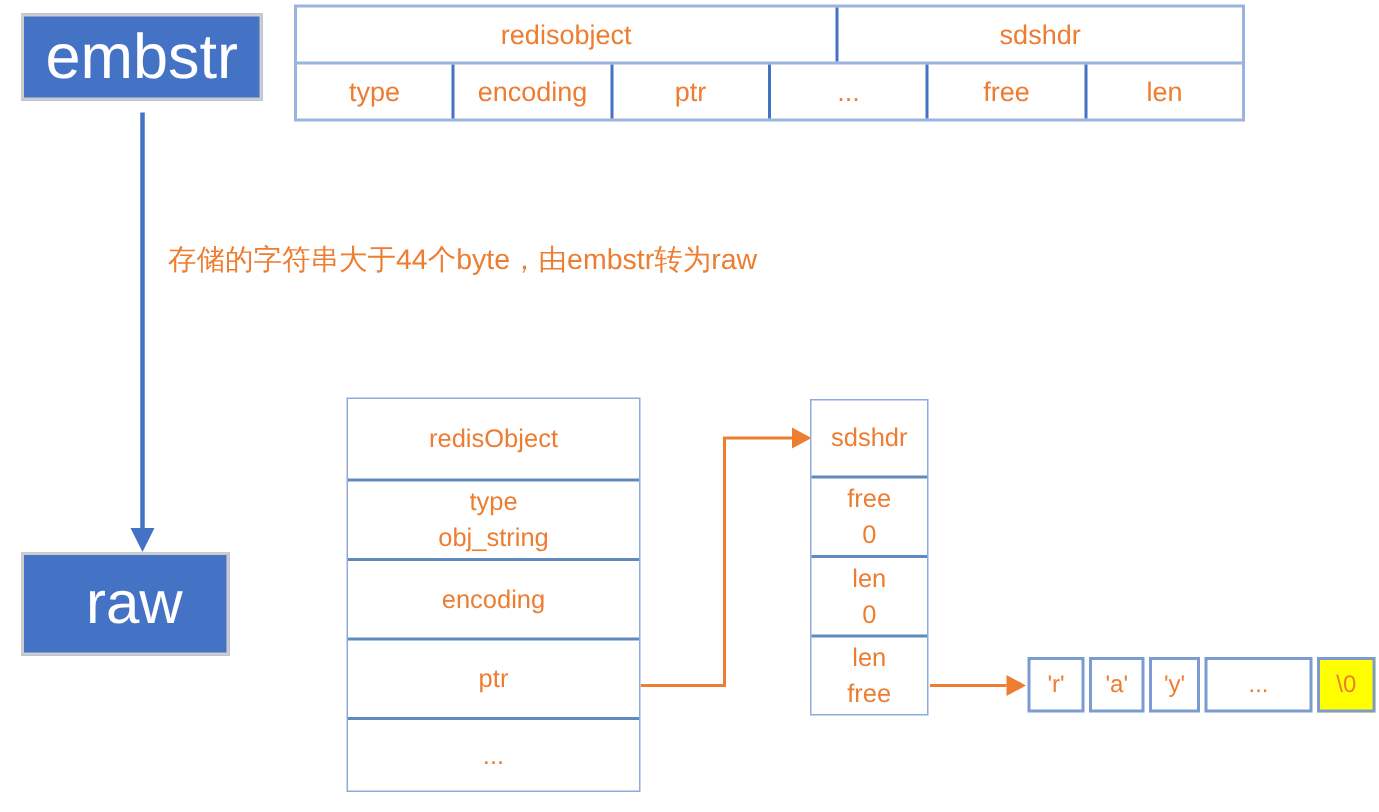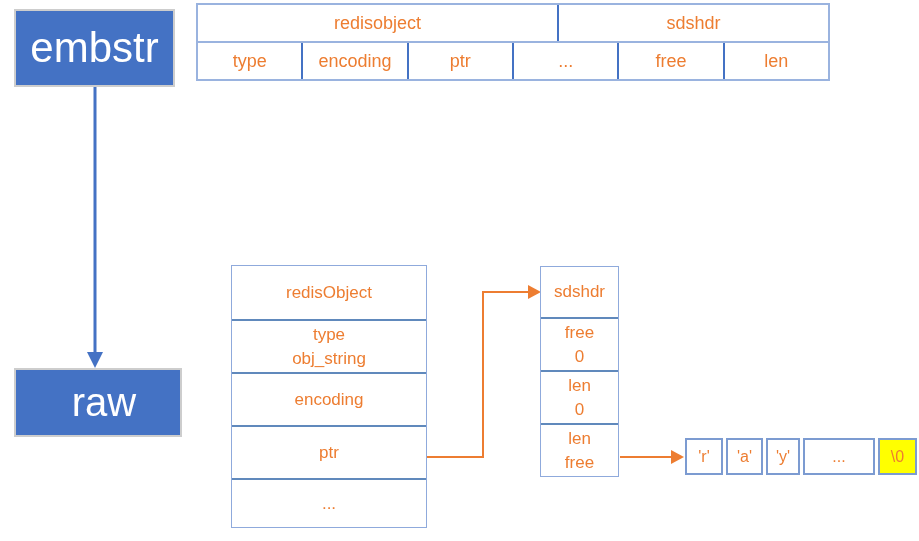--- a/index.html
+++ b/index.html
@@ -8,22 +8,22 @@
     font-family:"Liberation Sans","DejaVu Sans",sans-serif;
   }
   .overlay{position:absolute;left:0;top:0;width:919px;height:541px;pointer-events:none;}
 
   
   .node{
     position:absolute;background:#4472C4;color:#ffffff;
     display:flex;align-items:center;justify-content:center;
     border:2px solid #CDCDCD;box-sizing:border-box;
   }
-  .node-embstr{left:14px;top:9px;width:161px;height:78px;font-size:42px;}
-  .node-raw{left:14px;top:368px;width:168px;height:69px;font-size:40px;padding-left:12px;}
+  .node-embstr{left:14px;top:9px;width:161px;height:58px;font-size:42px;}
+  .node-raw{left:14px;top:368px;width:139px;height:69px;font-size:40px;padding-left:12px;}
 
   
   .top-table{
     position:absolute;left:196px;top:3px;width:634px;
     border:2px solid #9AB3DF;background:#ffffff;box-sizing:border-box;
   }
   .tt-row{display:flex;height:36px;}
   .tt-header{border-bottom:2px solid #9AB3DF;}
   .tt-group,.tt-cell{
     display:flex;align-items:center;justify-content:center;
@@ -104,20 +104,21 @@
     <div class="tt-row">
       <div class="tt-cell">type</div>
       <div class="tt-cell">encoding</div>
       <div class="tt-cell">ptr</div>
       <div class="tt-cell">...</div>
       <div class="tt-cell">free</div>
       <div class="tt-cell">len</div>
     </div>
   </div>
 
+  <div class="annotation">存储的字符串大于44个byte，由embstr转为raw</div>
 
   <div class="vtable redis-object-table">
     <div class="vrow">
       <span>redisObject</span>
     </div>
     <div class="vrow">
       <span>type</span>
       <span>obj_string</span>
     </div>
     <div class="vrow">

